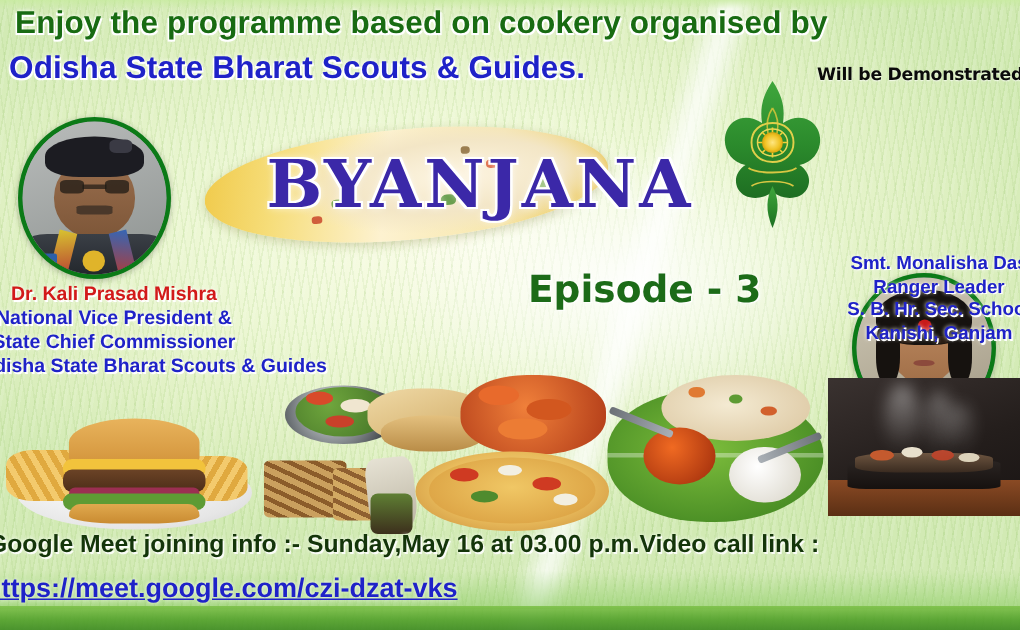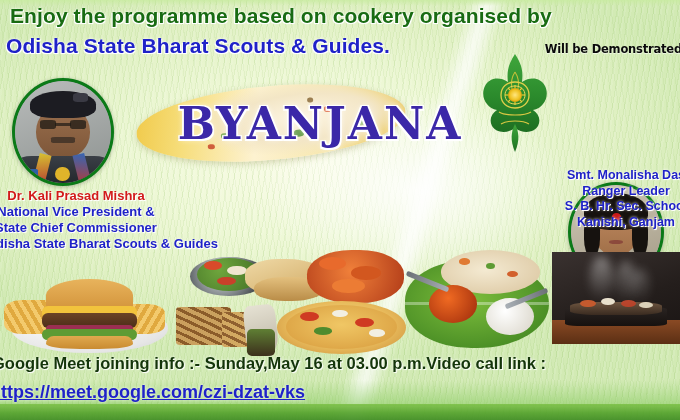--- a/index.html
+++ b/index.html
@@ -242,20 +242,21 @@
     <div class="bit" style="left:46%;top:26%;width:7px;height:5px;background:#e8963c;"></div>
     <div class="bit" style="left:58%;top:62%;width:10px;height:7px;background:#4f8f34;"></div>
     <div class="bit" style="left:70%;top:34%;width:8px;height:6px;background:#d9552f;"></div>
     <div class="bit" style="left:82%;top:56%;width:9px;height:6px;background:#6aa544;"></div>
     <div class="bit" style="left:26%;top:72%;width:7px;height:5px;background:#c9472a;"></div>
     <div class="bit" style="left:64%;top:20%;width:6px;height:5px;background:#8b6b3a;"></div>
   </div>
 
   <div class="title">BYANJANA</div>
 
+  <div class="episode">Episode - 3</div>
 
   <div class="portrait p-left">
     <div class="face" style="left:0;top:0;width:100%;height:100%;background:linear-gradient(160deg,#b9bcbb,#8d9290);border-radius:50%;"></div>
     <div class="face" style="left:22%;top:24%;width:56%;height:52%;background:linear-gradient(180deg,#9a6f4e,#7d5638);"></div>
     <div class="face" style="left:16%;top:10%;width:68%;height:26%;background:#1c1c22;border-radius:50% 50% 35% 35%;"></div>
     <div class="face" style="left:60%;top:12%;width:16%;height:9%;background:#3a3a44;border-radius:30%;"></div>
     <div class="face" style="left:26%;top:38%;width:17%;height:9%;background:rgba(30,25,20,.75);border-radius:25%;"></div>
     <div class="face" style="left:57%;top:38%;width:17%;height:9%;background:rgba(30,25,20,.75);border-radius:25%;"></div>
     <div class="face" style="left:42%;top:41%;width:16%;height:3%;background:rgba(30,25,20,.7);border-radius:0;"></div>
     <div class="face" style="left:38%;top:55%;width:24%;height:6%;background:#4a382a;border-radius:20%;"></div>

